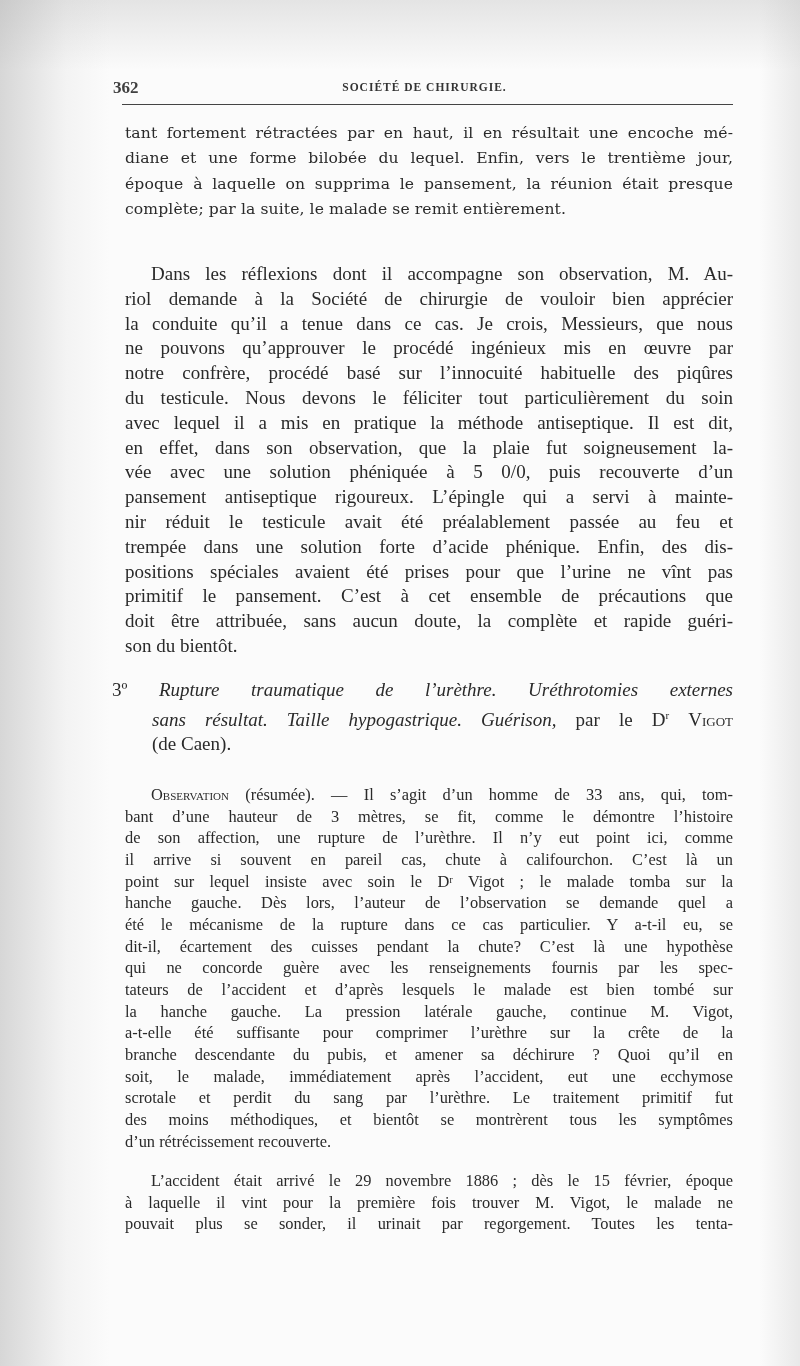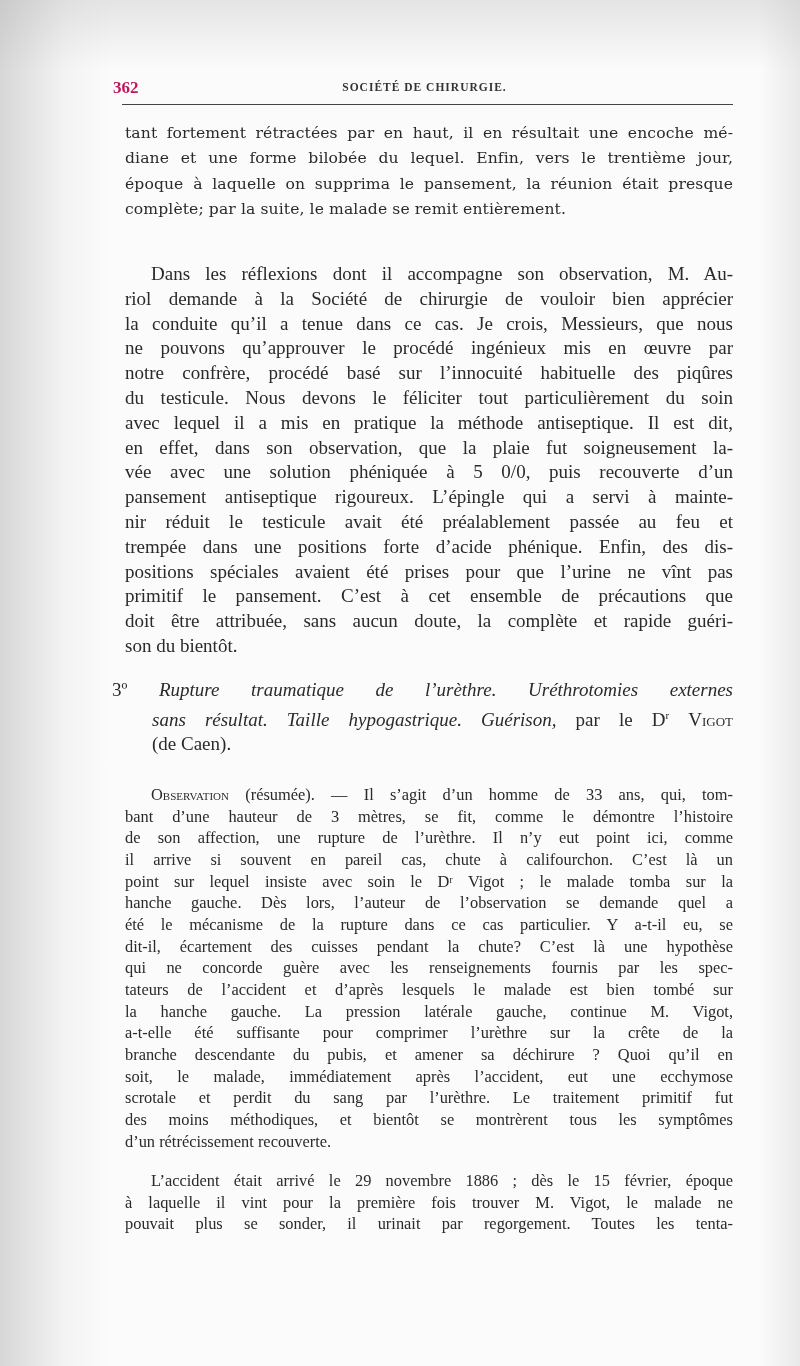--- a/index.html
+++ b/index.html
@@ -42,21 +42,21 @@
       left: -12px;
       width: 623px;
       height: 22px;
     }
     .page-number {
       position: absolute;
       left: 0;
       top: 0;
       font-size: 17px;
       font-weight: bold;
-      color: #be185d;
+      color: #404040;
     }
     .running-title {
       position: absolute;
       left: 0; right: 0;
       top: 3px;
       text-align: center;
       font-size: 11.5px;
       font-weight: bold;
       letter-spacing: 1px;
       color: #333;
@@ -149,21 +149,21 @@
     <span class="line">riol demande à la Société de chirurgie de vouloir bien apprécier</span>
     <span class="line">la conduite qu’il a tenue dans ce cas. Je crois, Messieurs, que nous</span>
     <span class="line">ne pouvons qu’approuver le procédé ingénieux mis en œuvre par</span>
     <span class="line">notre confrère, procédé basé sur l’innocuité habituelle des piqûres</span>
     <span class="line">du testicule. Nous devons le féliciter tout particulièrement du soin</span>
     <span class="line">avec lequel il a mis en pratique la méthode antiseptique. Il est dit,</span>
     <span class="line">en effet, dans son observation, que la plaie fut soigneusement la-</span>
     <span class="line">vée avec une solution phéniquée à 5 0/0, puis recouverte d’un</span>
     <span class="line">pansement antiseptique rigoureux. L’épingle qui a servi à mainte-</span>
     <span class="line">nir réduit le testicule avait été préalablement passée au feu et</span>
-    <span class="line">trempée dans une positions forte d’acide phénique. Enfin, des dis-</span>
+    <span class="line">trempée dans une solution forte d’acide phénique. Enfin, des dis-</span>
     <span class="line">positions spéciales avaient été prises pour que l’urine ne vînt pas</span>
     <span class="line">primitif le pansement. C’est à cet ensemble de précautions que</span>
     <span class="line">doit être attribuée, sans aucun doute, la complète et rapide guéri-</span>
     <span class="line last">son du bientôt.</span>
   </div>
 
   <div class="heading">
     <span class="line"><span class="num">3º</span> <span class="it">Rupture traumatique de l’urèthre. Uréthrotomies externes</span></span>
     <span class="line hang"><span class="it">sans résultat. Taille hypogastrique. Guérison,</span><span> par le D</span><sup style="font-size:11px">r</sup> <span class="sc">Vigot</span></span>
     <span class="line last hang">(de Caen).</span>

